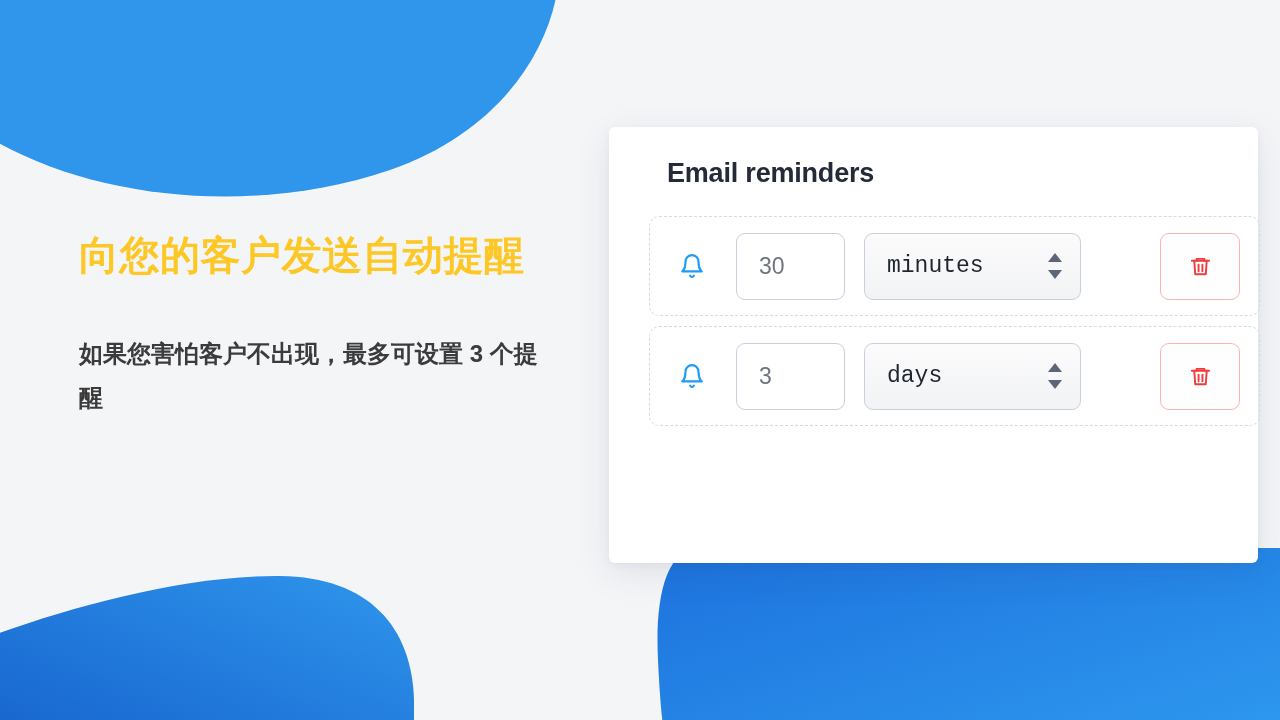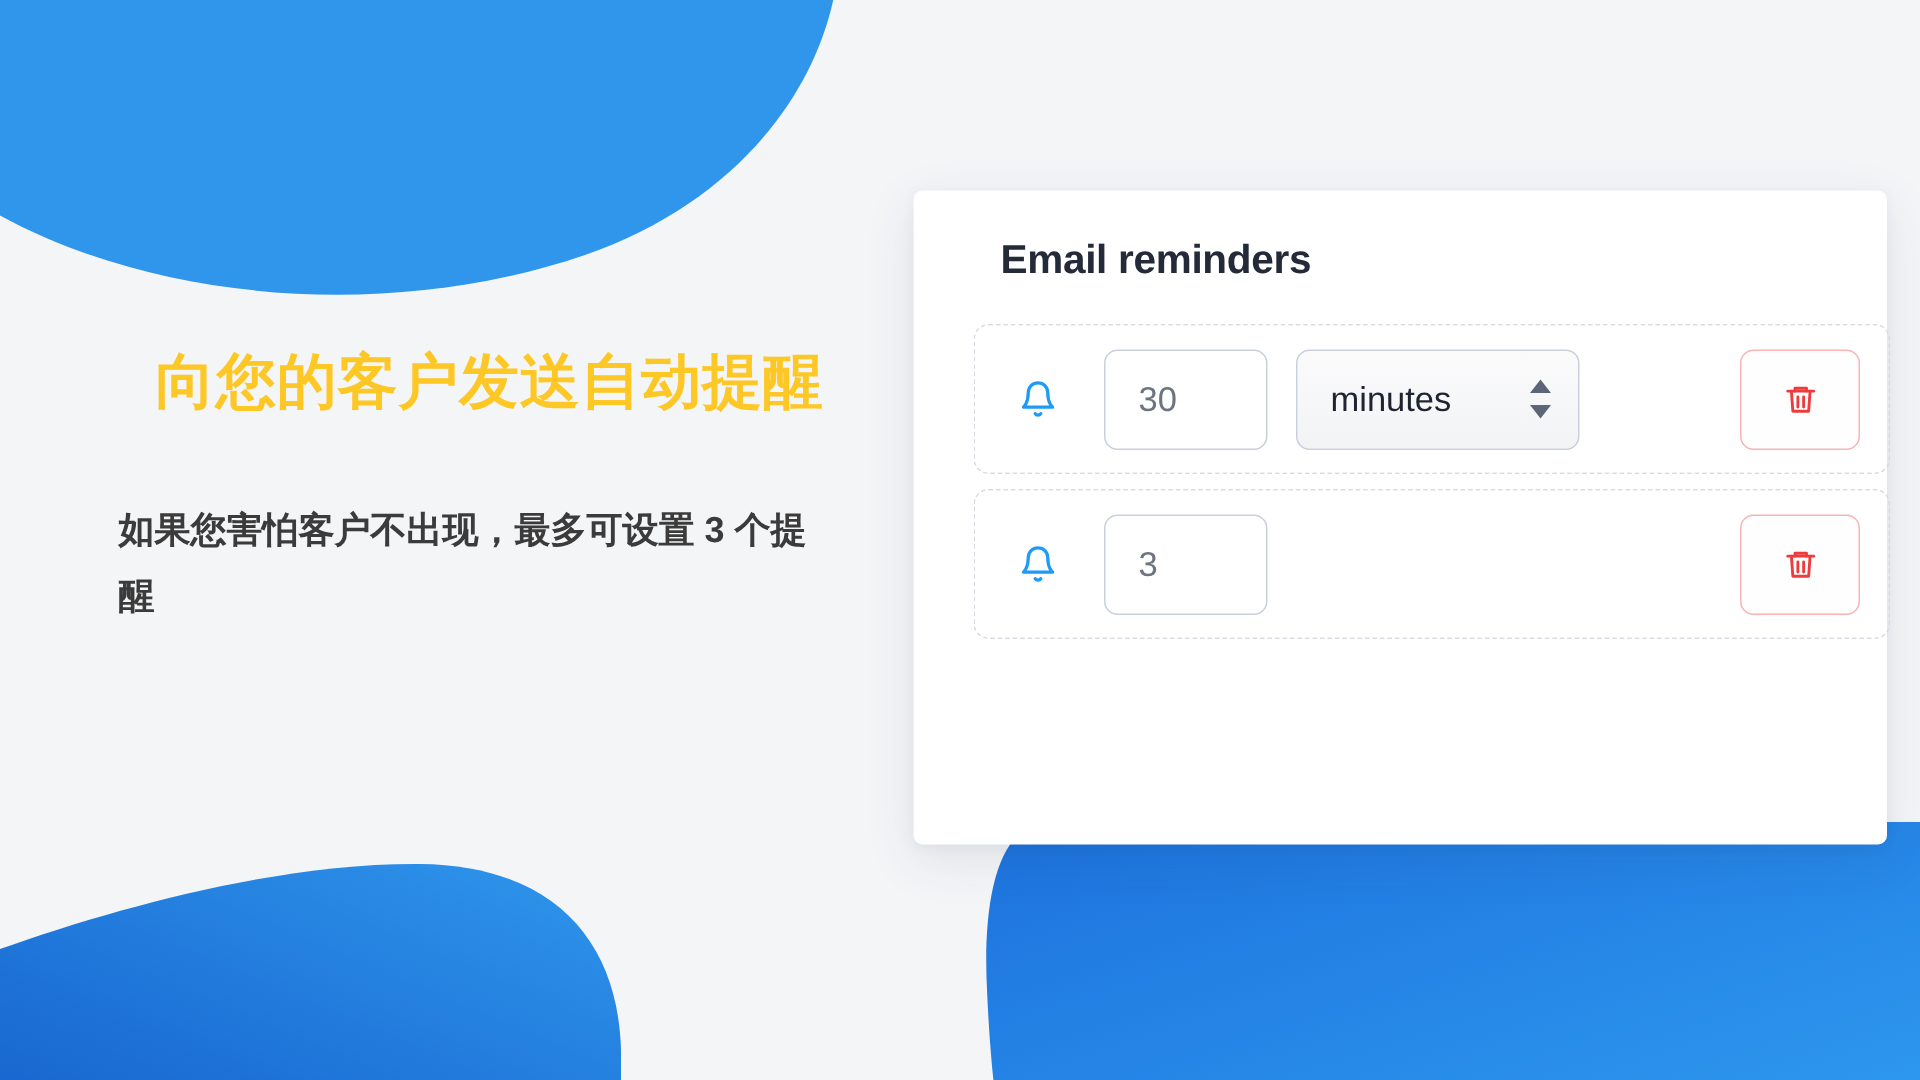--- a/index.html
+++ b/index.html
@@ -35,21 +35,20 @@
     z-index: 3;
   }
 
   .headline {
     font-size: 40px;
     line-height: 66px;
     font-weight: 700;
     color: #fdc726;
     letter-spacing: 0.5px;
     white-space: pre-line;
-    text-align: right;
   }
 
   .subcopy {
     margin-top: 44px;
     font-size: 24px;
     line-height: 44px;
     color: #3b3b3b;
     font-weight: 700;
     white-space: pre-line;
   }
@@ -116,30 +115,31 @@
     font-family: inherit;
     font-size: 23px;
     color: #6d7480;
     padding-left: 22px;
     outline: none;
   }
   .qty-input::placeholder { color: #9aa1ac; }
 
   .unit-select {
     margin-left: 19px;
-    width: 189px;
+    width: 217px;
     height: 67px;
     border: 1px solid #c9d0db;
     border-radius: 9px;
     background: linear-gradient(180deg, #fbfbfc 0%, #f2f3f5 100%);
     display: flex;
     align-items: center;
     padding: 0 18px 0 22px;
     cursor: pointer;
     position: relative;
+    font-family: Liberation Mono, monospace;
   }
 
   .unit-label {
     font-size: 23px;
     color: #1f2430;
     flex: 1 1 auto;
   }
 
   .stepper {
     width: 15px;
@@ -240,20 +240,27 @@
     <div class="reminder-row">
       <span class="bell-icon">
         <svg viewBox="0 0 24 24" width="26" height="26" fill="none" stroke="#1e9bf5" stroke-width="2" stroke-linecap="round" stroke-linejoin="round">
           <path d="M18 8A6 6 0 0 0 6 8c0 7-3 9-3 9h18s-3-2-3-9"></path>
           <path d="M13.73 21a2 2 0 0 1-3.46 0"></path>
         </svg>
       </span>
 
       <input class="qty-input" type="text" value="3" style="">
 
+      <div class="unit-select">
+        <span class="unit-label">days</span>
+        <span class="stepper">
+          <span class="tri up"></span>
+          <span class="tri down"></span>
+        </span>
+      </div>
 
       <button class="delete-btn">
         <svg viewBox="0 0 24 24" width="23" height="23" fill="none" stroke="#ee3b3b" stroke-width="2" stroke-linecap="round" stroke-linejoin="round">
           <path d="M3 6h18"></path>
           <path d="M8 6V4h8v2"></path>
           <path d="M5.5 6l1 14h11l1-14"></path>
           <path d="M10 10v7M14 10v7"></path>
         </svg>
       </button>
     </div>

